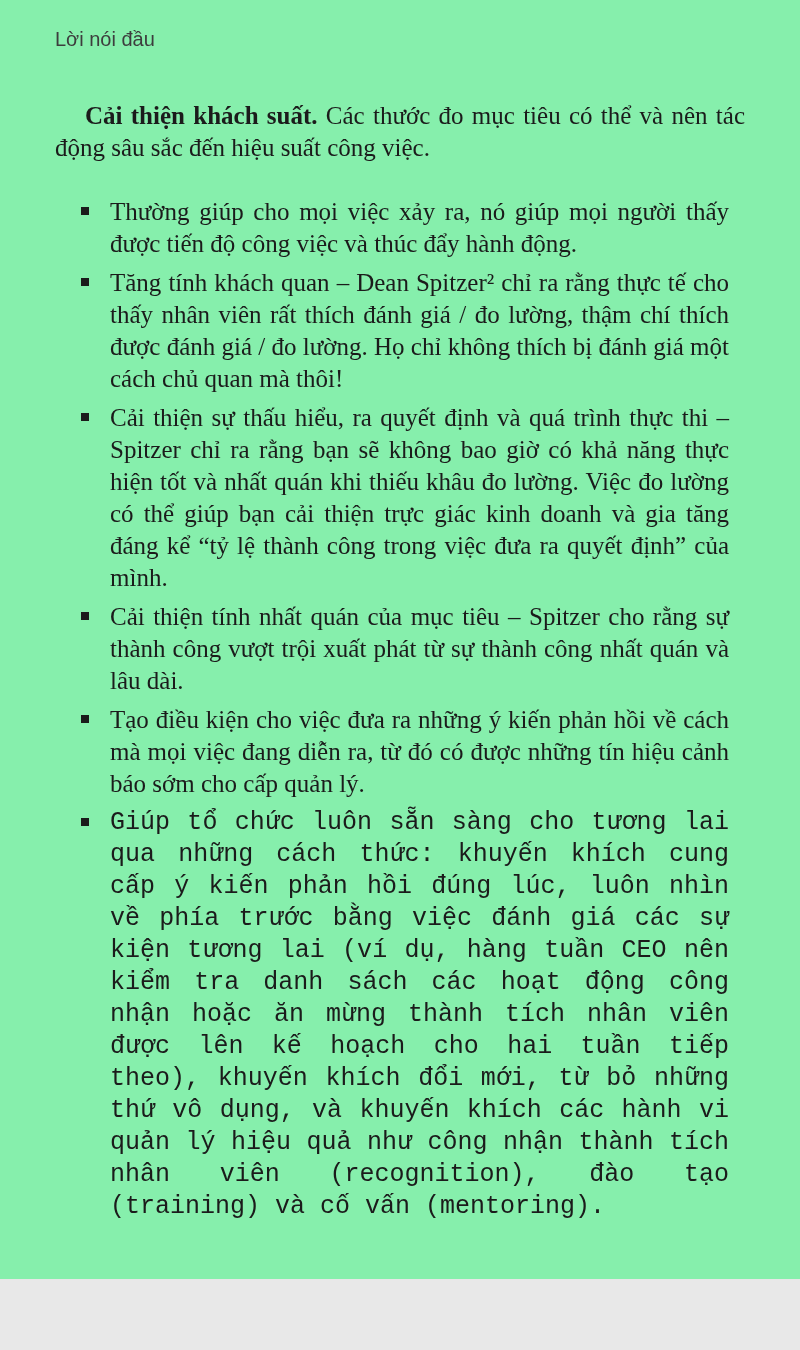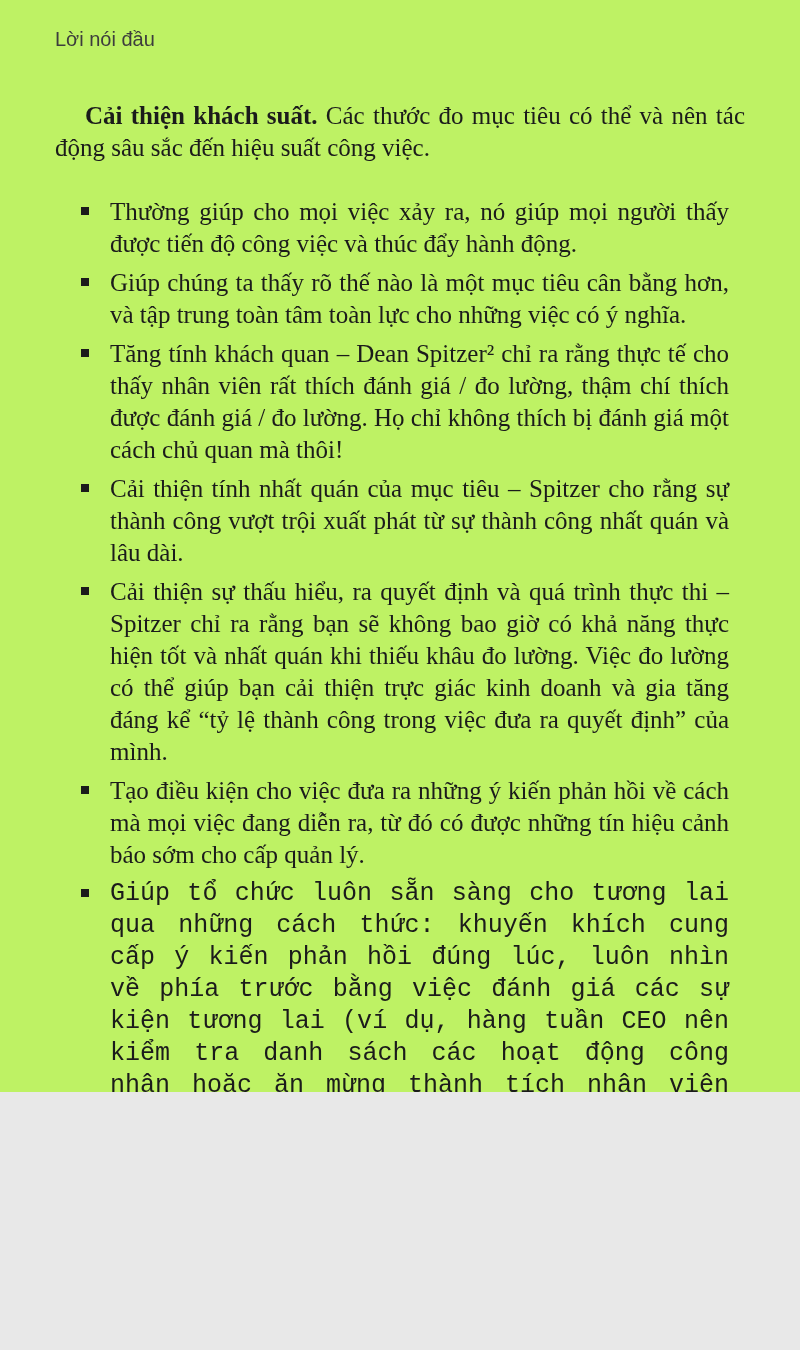--- a/index.html
+++ b/index.html
@@ -3,23 +3,23 @@
 <meta charset="utf-8">
 <style>
   html, body {
     margin: 0;
     padding: 0;
     background: #e8e8e8;
   }
   .page {
     position: relative;
     width: 800px;
-    height: 1092px;
+    height: 1279px;
     margin: 0 auto;
-    background: #bef264;
+    background: #86efac;
     overflow: hidden;
     font-family: "Liberation Serif", serif;
     color: #1b1b1b;
   }
   .running-header {
     position: absolute;
     top: 26px;
     left: 55px;
     font-family: "Liberation Sans", sans-serif;
     font-size: 20px;
@@ -98,33 +98,29 @@
     <p class="intro"><strong>Cải thiện khách suất.</strong><span> Các thước đo mục tiêu có thể và nên tác động sâu sắc đến hiệu suất công việc.</span></p>
 
 
     <ul class="bullets">
       <li>
         <span class="marker"></span>
         <span>Thường giúp cho mọi việc xảy ra, nó giúp mọi người thấy được tiến độ công việc và thúc đẩy hành động.</span>
       </li>
       <li>
         <span class="marker"></span>
-        <span>Giúp chúng ta thấy rõ thế nào là một mục tiêu cân bằng hơn, và tập trung toàn tâm toàn lực cho những việc có ý nghĩa.</span>
-      </li>
-      <li>
-        <span class="marker"></span>
         <span>Tăng tính khách quan – Dean Spitzer² chỉ ra rằng thực tế cho thấy nhân viên rất thích đánh giá / đo lường, thậm chí thích được đánh giá / đo lường. Họ chỉ không thích bị đánh giá một cách chủ quan mà thôi!</span>
       </li>
       <li>
         <span class="marker"></span>
-        <span>Cải thiện tính nhất quán của mục tiêu – Spitzer cho rằng sự thành công vượt trội xuất phát từ sự thành công nhất quán và lâu dài.</span>
+        <span>Cải thiện sự thấu hiểu, ra quyết định và quá trình thực thi – Spitzer chỉ ra rằng bạn sẽ không bao giờ có khả năng thực hiện tốt và nhất quán khi thiếu khâu đo lường. Việc đo lường có thể giúp bạn cải thiện trực giác kinh doanh và gia tăng đáng kể “tỷ lệ thành công trong việc đưa ra quyết định” của mình.</span>
       </li>
       <li>
         <span class="marker"></span>
-        <span>Cải thiện sự thấu hiểu, ra quyết định và quá trình thực thi – Spitzer chỉ ra rằng bạn sẽ không bao giờ có khả năng thực hiện tốt và nhất quán khi thiếu khâu đo lường. Việc đo lường có thể giúp bạn cải thiện trực giác kinh doanh và gia tăng đáng kể “tỷ lệ thành công trong việc đưa ra quyết định” của mình.</span>
+        <span>Cải thiện tính nhất quán của mục tiêu – Spitzer cho rằng sự thành công vượt trội xuất phát từ sự thành công nhất quán và lâu dài.</span>
       </li>
       <li>
         <span class="marker"></span>
         <span>Tạo điều kiện cho việc đưa ra những ý kiến phản hồi về cách mà mọi việc đang diễn ra, từ đó có được những tín hiệu cảnh báo sớm cho cấp quản lý.</span>
       </li>
       <li>
         <span class="marker"></span>
         <span>Giúp tổ chức luôn sẵn sàng cho tương lai qua những cách thức: khuyến khích cung cấp ý kiến phản hồi đúng lúc, luôn nhìn về phía trước bằng việc đánh giá các sự kiện tương lai (ví dụ, hàng tuần CEO nên kiểm tra danh sách các hoạt động công nhận hoặc ăn mừng thành tích nhân viên được lên kế hoạch cho hai tuần tiếp theo), khuyến khích đổi mới, từ bỏ những thứ vô dụng, và khuyến khích các hành vi quản lý hiệu quả như công nhận thành tích nhân viên (recognition), đào tạo (training) và cố vấn (mentoring).</span>
       </li>
     </ul>

